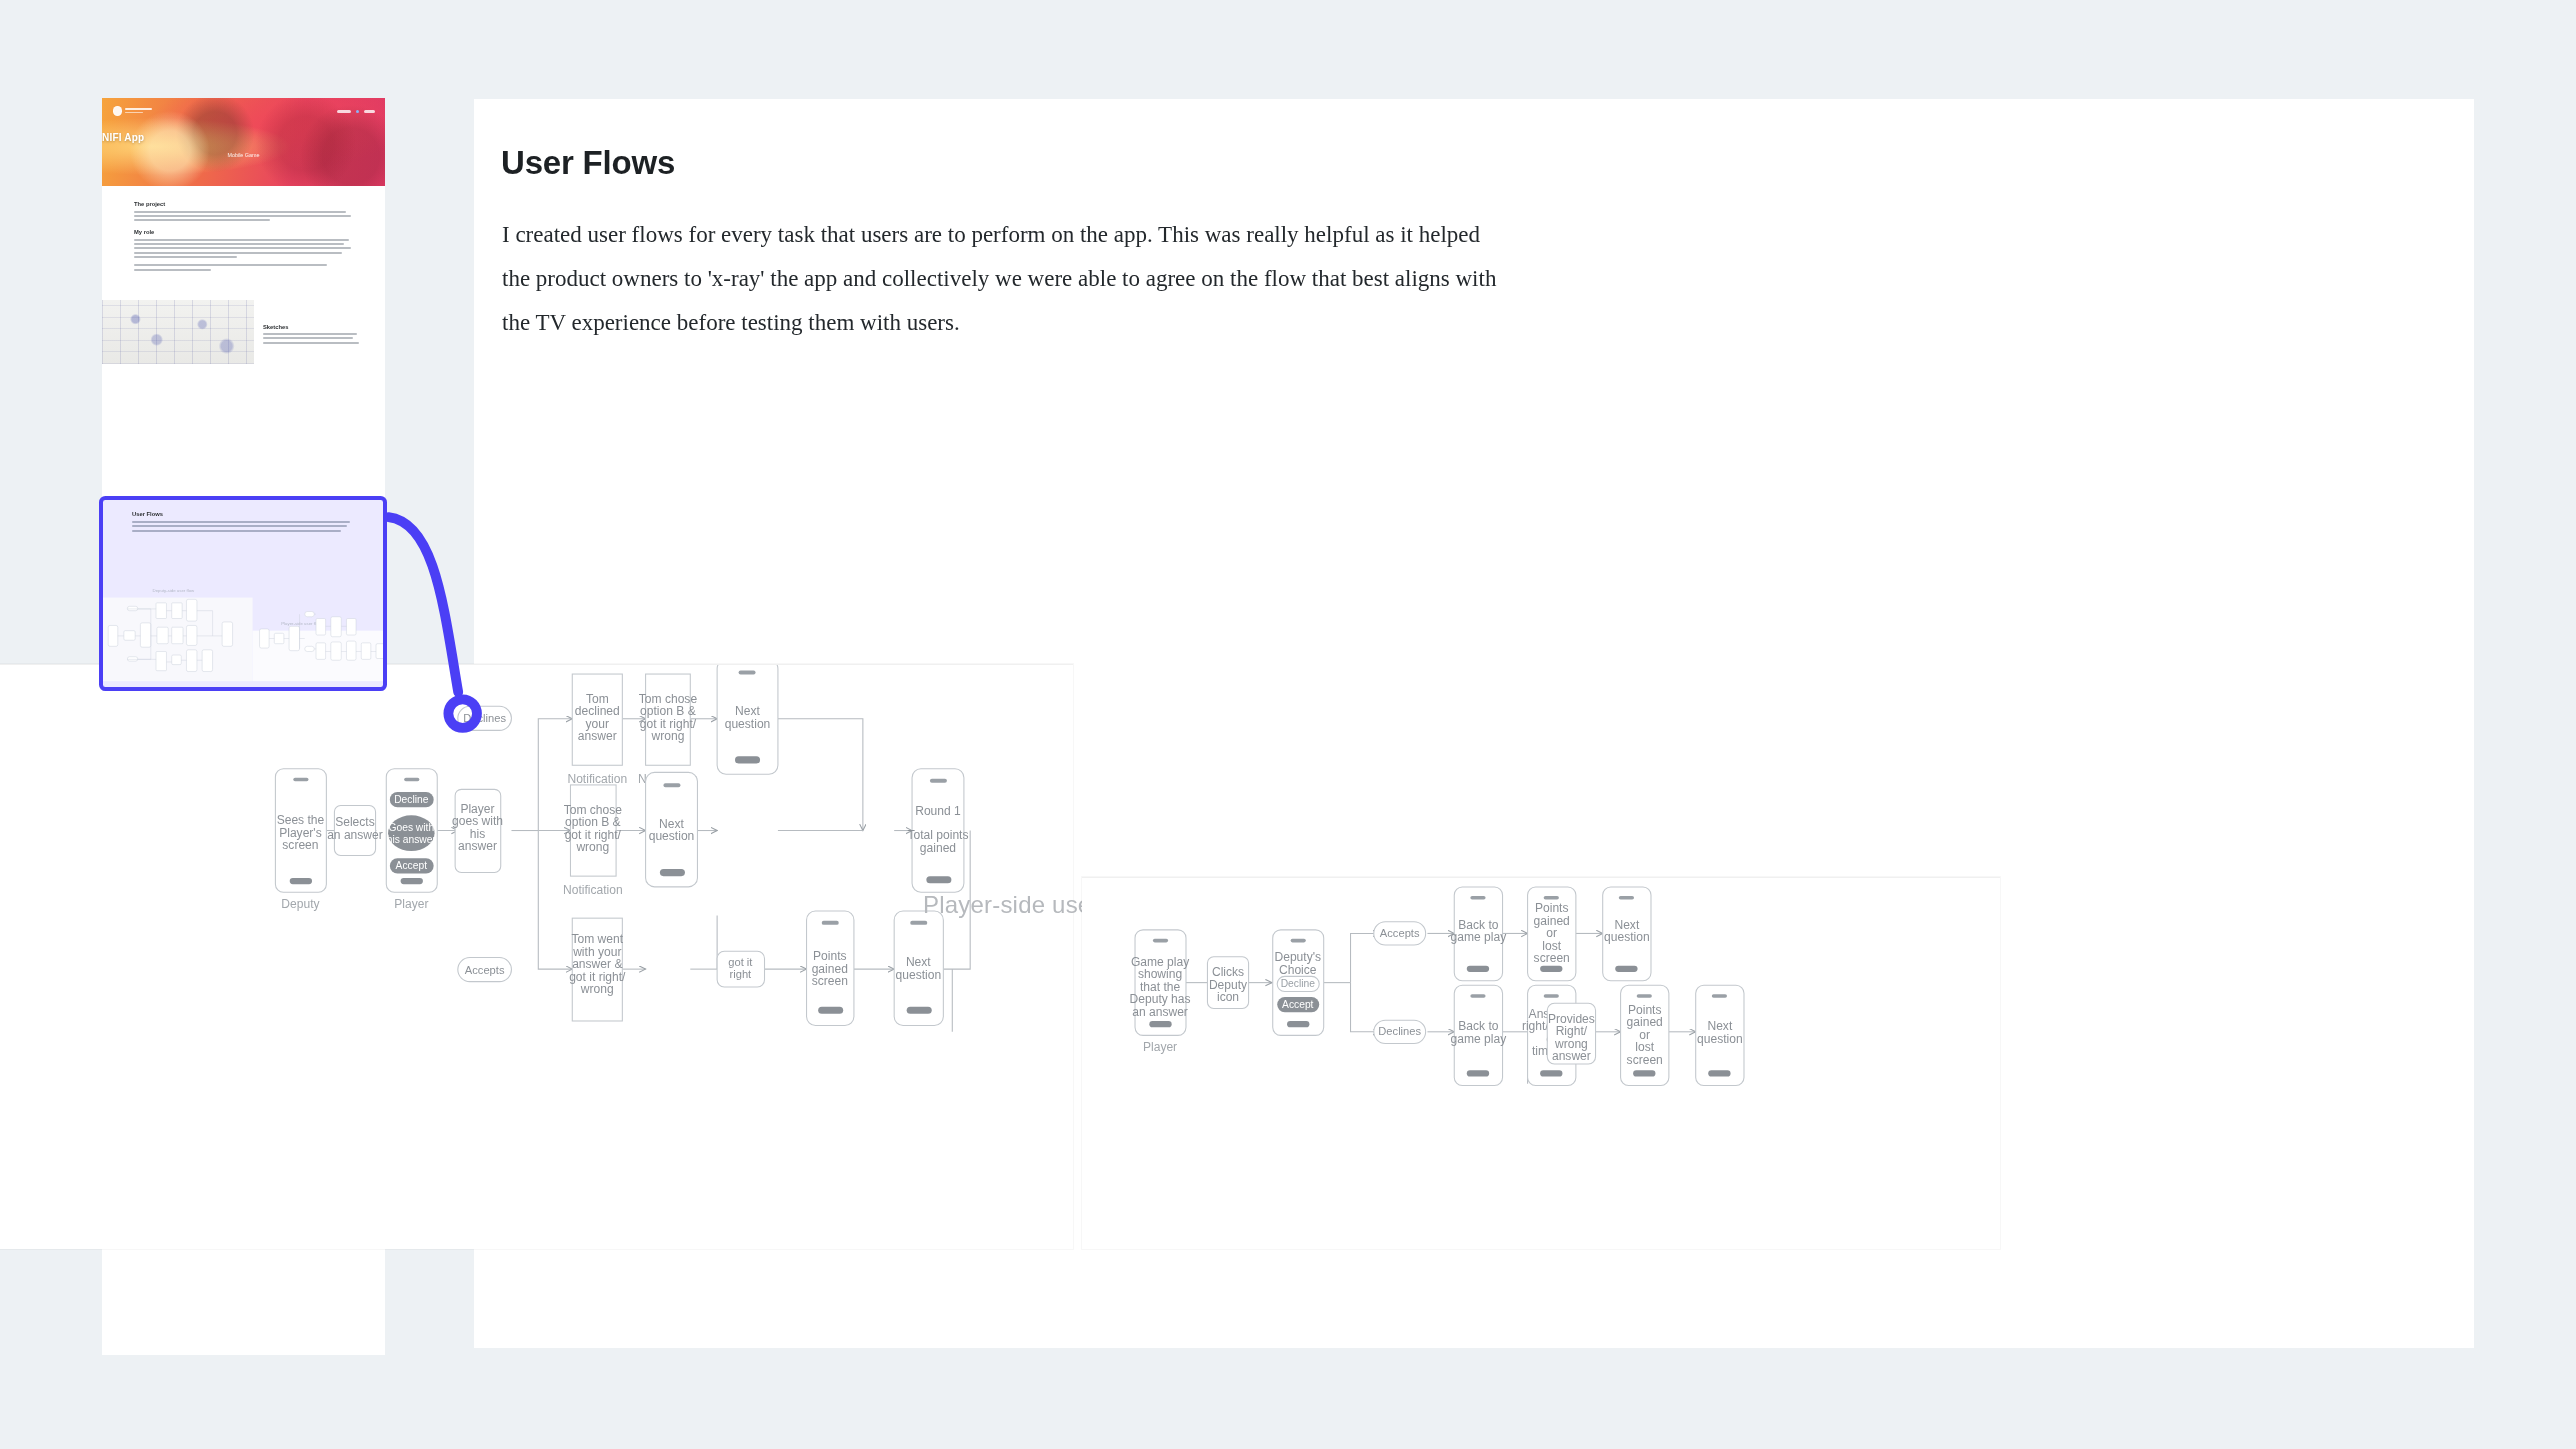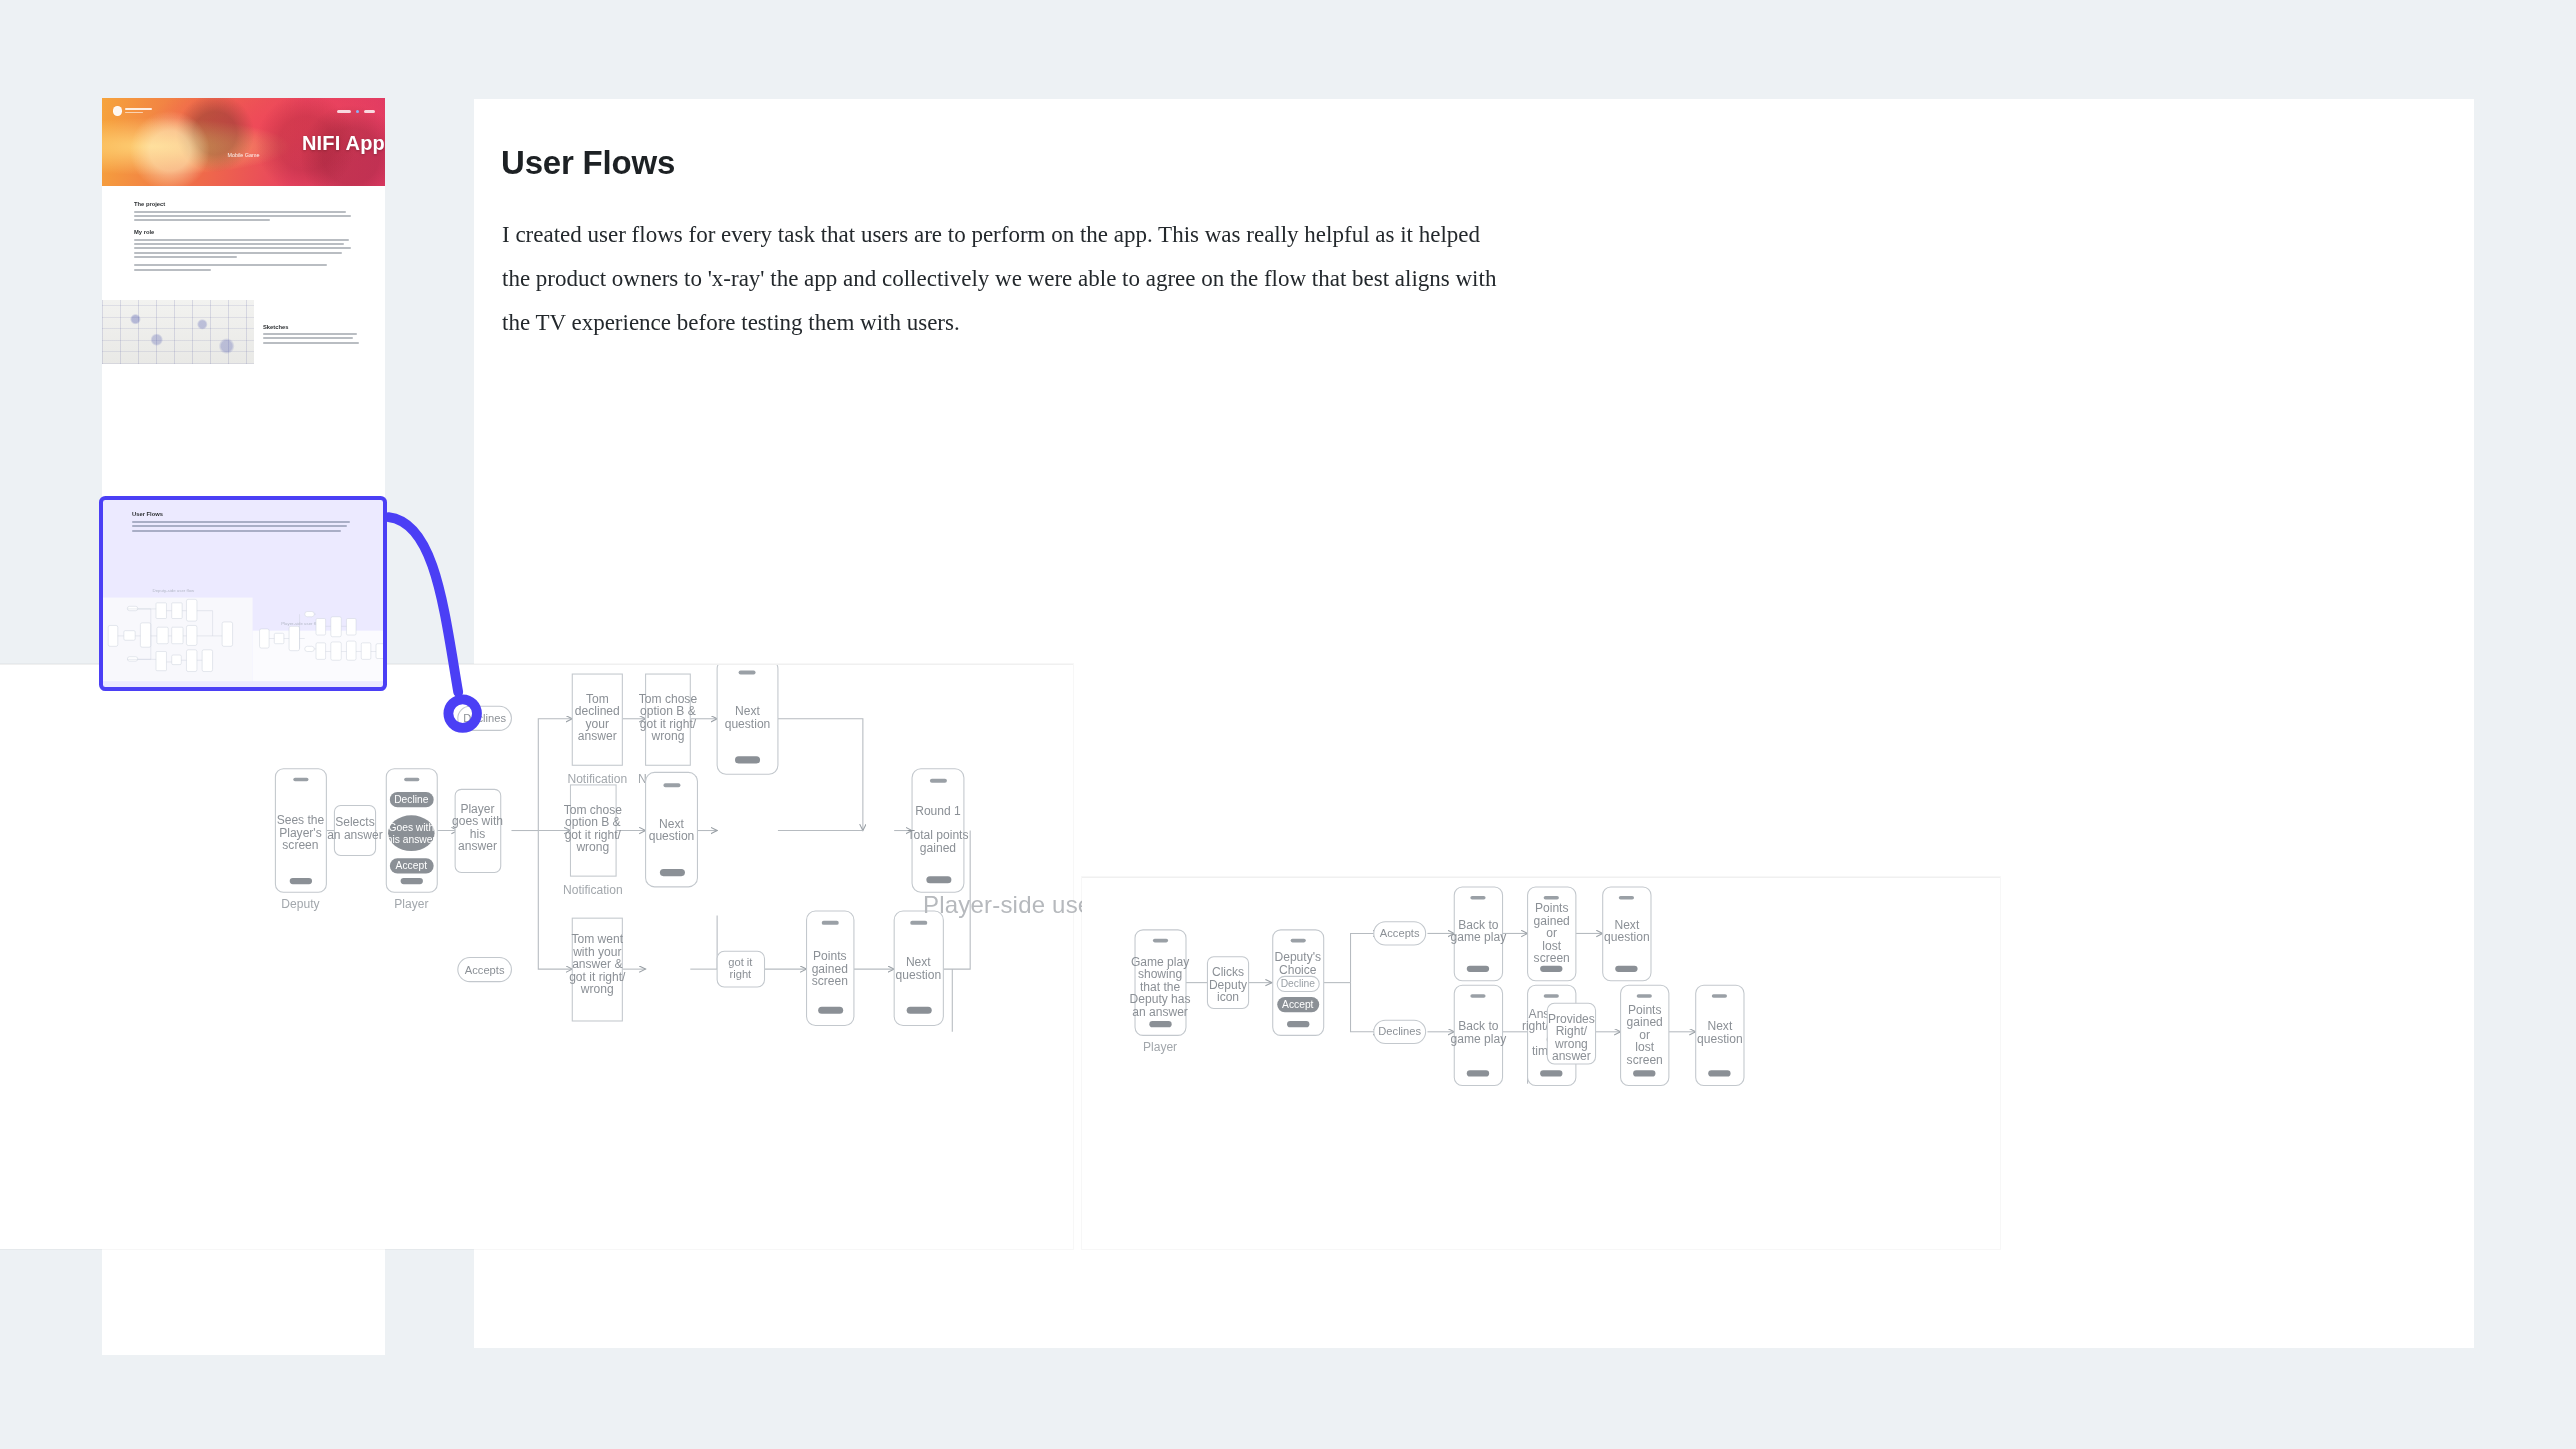--- a/index.html
+++ b/index.html
@@ -52,24 +52,23 @@
   .sb-hero-nav {
     position: absolute; right: 9.8px; top: 11.6px; z-index: 3;
     display: flex; align-items: center; gap: 4.5px;
   }
   .sb-hero-nav .n { height: 2.7px; border-radius: 1.8px; background: rgba(255,255,255,.8); }
   .sb-hero-nav .n1 { width: 14.3px; }
   .sb-hero-nav .n2 { width: 3.6px; height: 3.6px; border-radius: 50%; background:#8ab4f8; }
   .sb-hero-nav .n3 { width: 11.6px; }
   .sb-hero-title {
     position: absolute; left: 0; right: 0; top: 34px; z-index: 4;
-    text-align: right; color: #fff;
-    font-size: 20px; font-weight: 700; letter-spacing: 0.2px;
+    text-align: left; color: #fff;
+    font-size: 10px; font-weight: 700; letter-spacing: 0.2px;
     text-shadow: 0 0.9px 2.7px rgba(0,0,0,.25);
-    margin-left: 11px;
   }
   .sb-hero-sub {
     position: absolute; left: 0; right: 0; top: 54px; z-index: 4;
     text-align: center; color: rgba(255,255,255,.9); font-size: 5.4px;
   }
 
   .sb-sec { padding: 0 32px; }
   .sb-h { font-size: 5.8px; font-weight: 700; color: #2d3033; margin-bottom: 3.6px; }
   .sb-p { margin-bottom: 6.3px; }
   .sb-p i {

